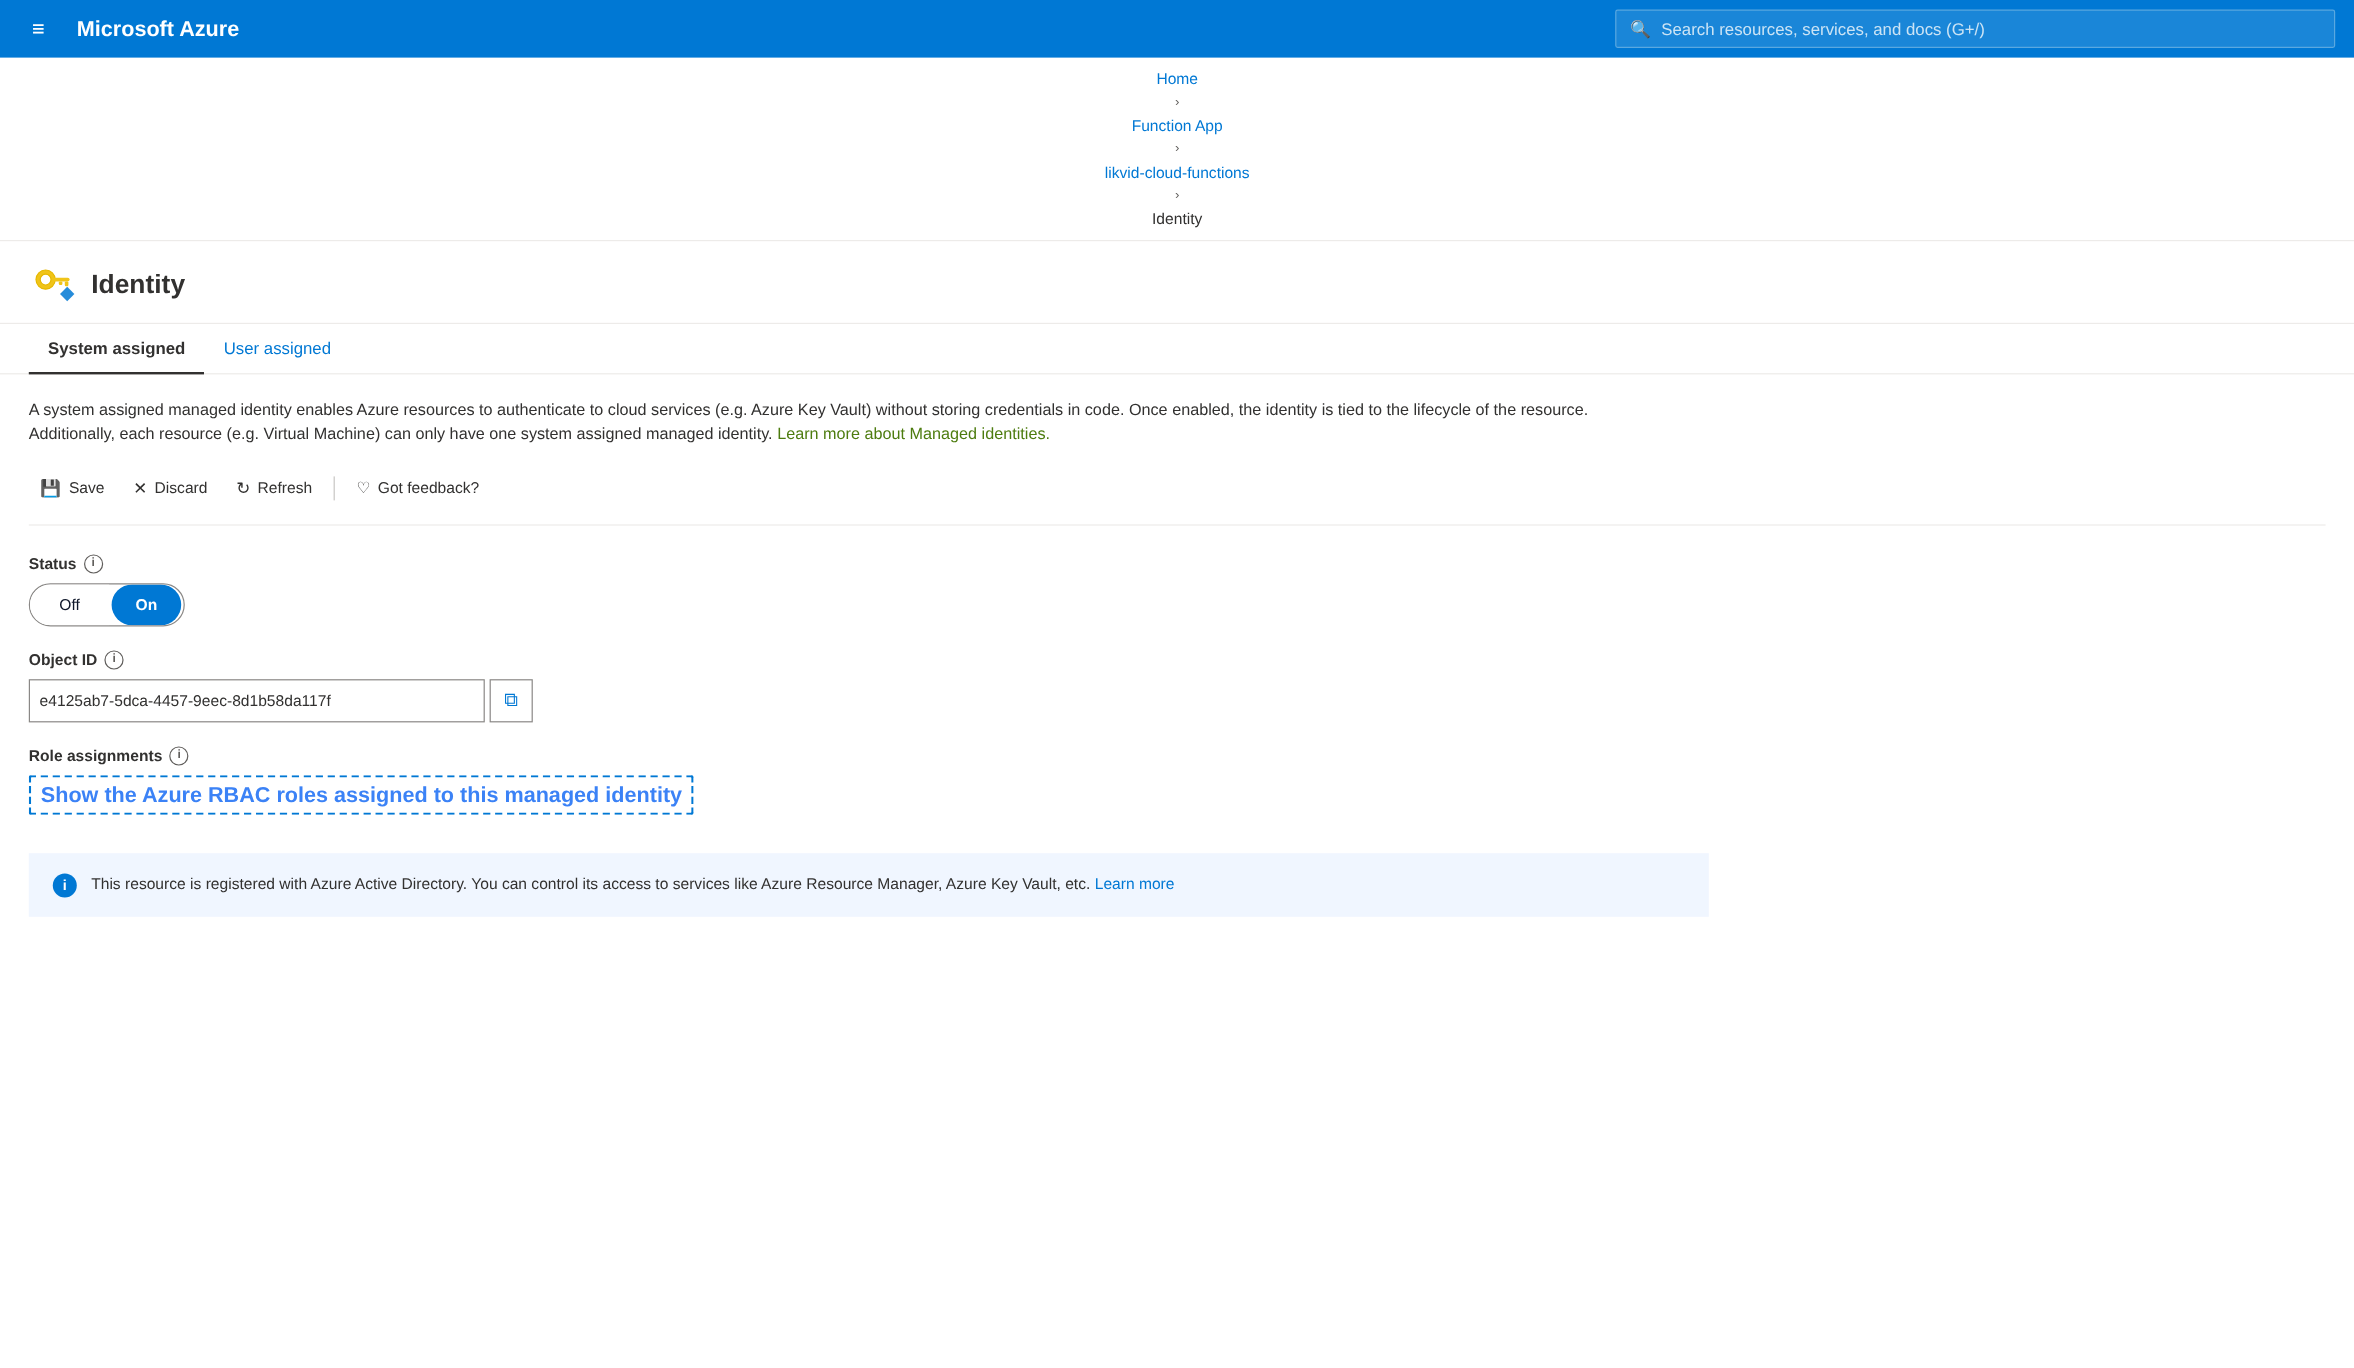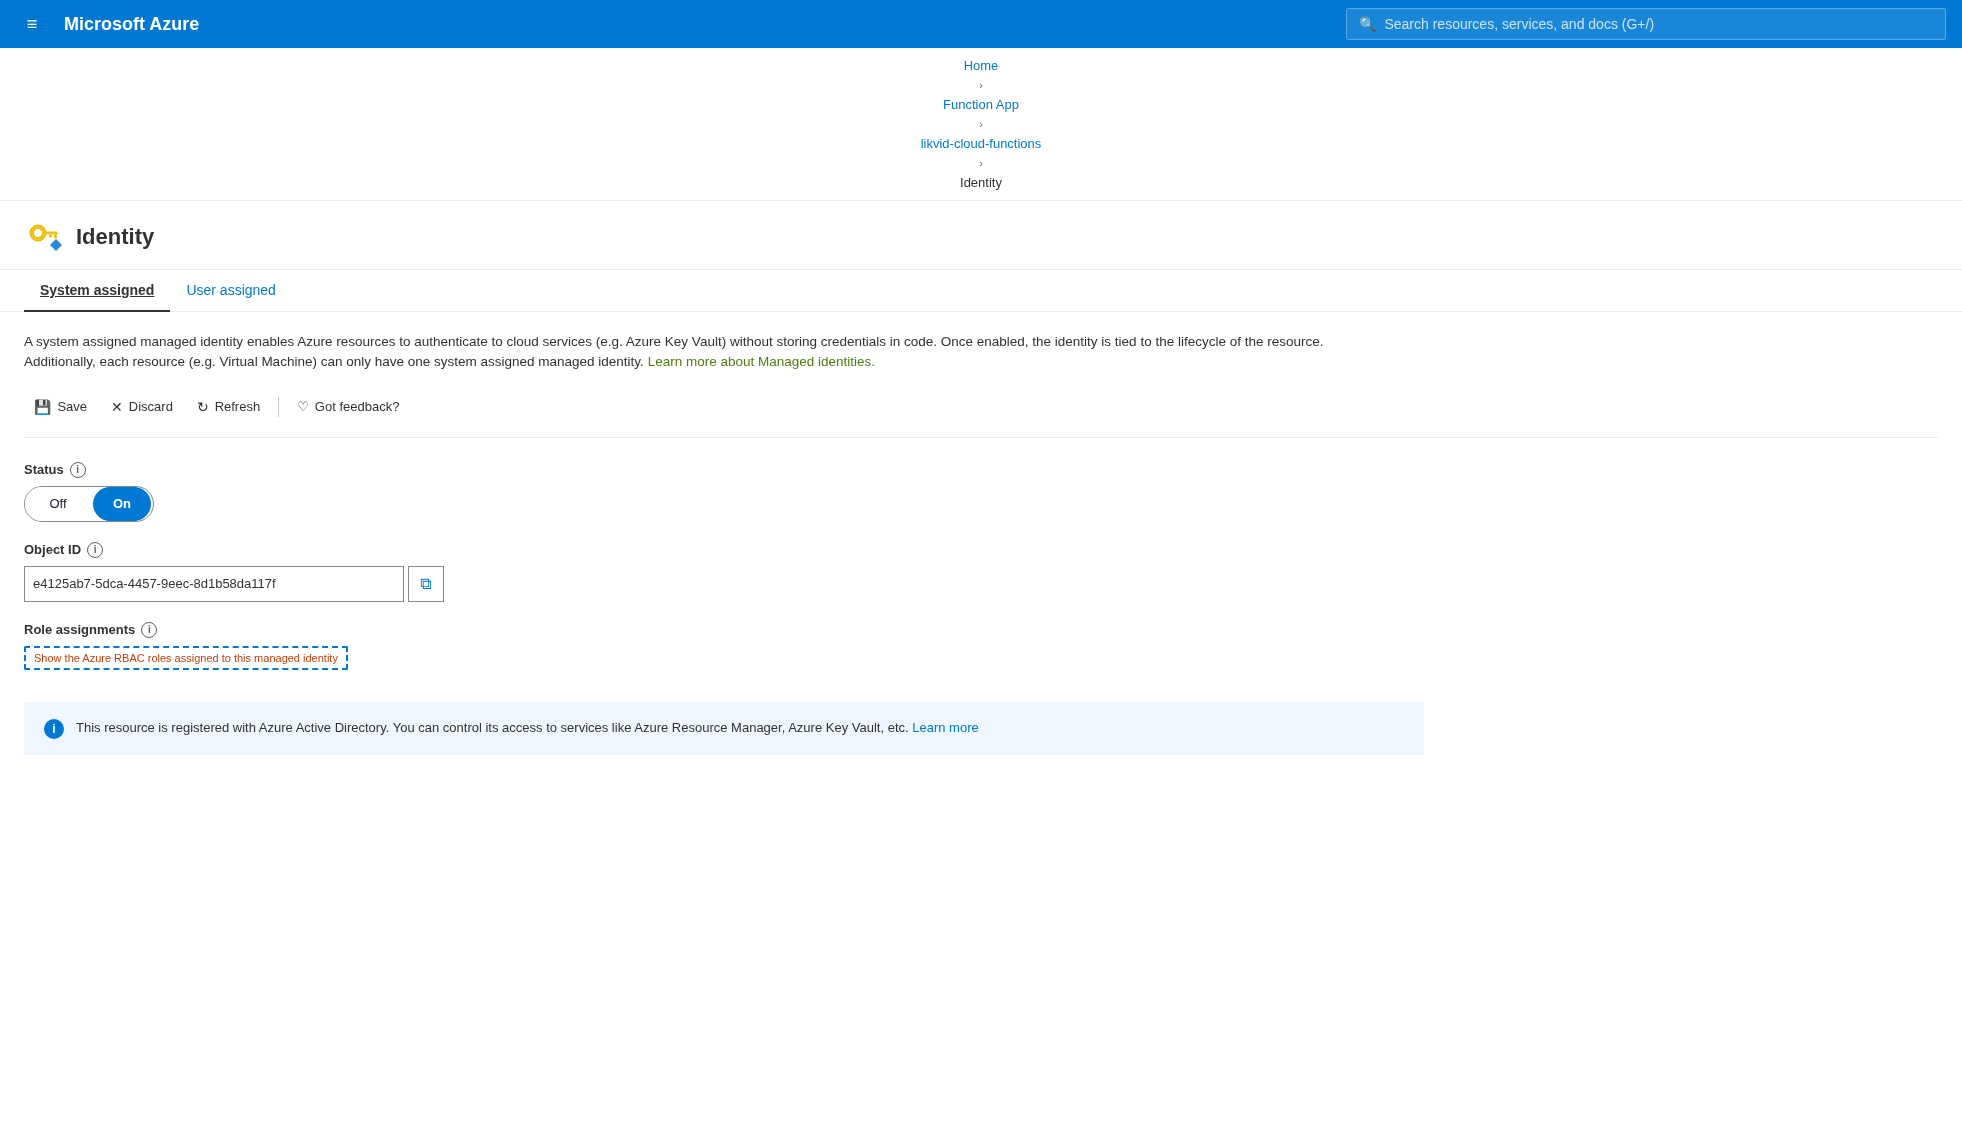--- a/index.html
+++ b/index.html
@@ -101,21 +101,20 @@
       font-size: 14px;
       cursor: pointer;
       color: #605e5c;
       border-bottom: 2px solid transparent;
       margin-bottom: -1px;
     }
     .tab.active {
       color: #323130;
       border-bottom: 2px solid #323130;
       font-weight: 600;
-      text-decoration: underline;
     }
     .tab.link-tab {
       color: #0078d4;
       font-weight: 400;
       border-bottom: 2px solid transparent;
     }
 
     
     .content {
       padding: 20px 24px;
@@ -260,26 +259,27 @@
       display: flex;
       align-items: center;
       justify-content: center;
       color: #0078d4;
       font-size: 16px;
     }
 
     
     .role-link {
       display: inline-block;
-      color: #c2410c;
+      color: #3b82f6;
       text-decoration: none;
-      font-size: 11px;
+      font-size: 18px;
       padding: 4px 8px;
       border: 2px dashed #0078d4;
       border-radius: 2px;
+      font-weight: bold;
     }
 
     
     .info-banner {
       display: flex;
       align-items: flex-start;
       gap: 12px;
       background: #f0f6ff;
       border: none;
       padding: 16px 20px;

